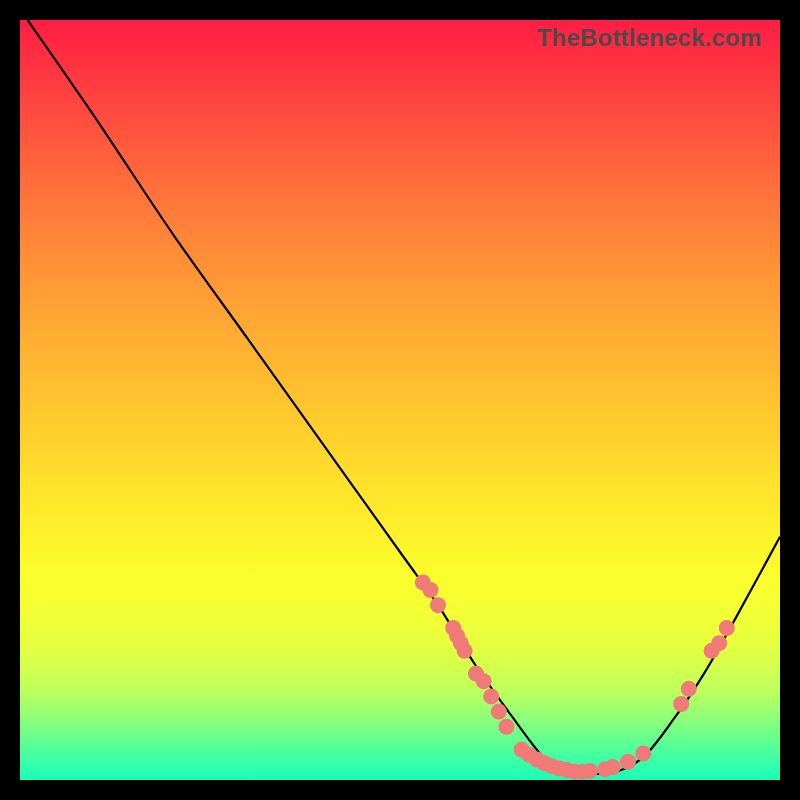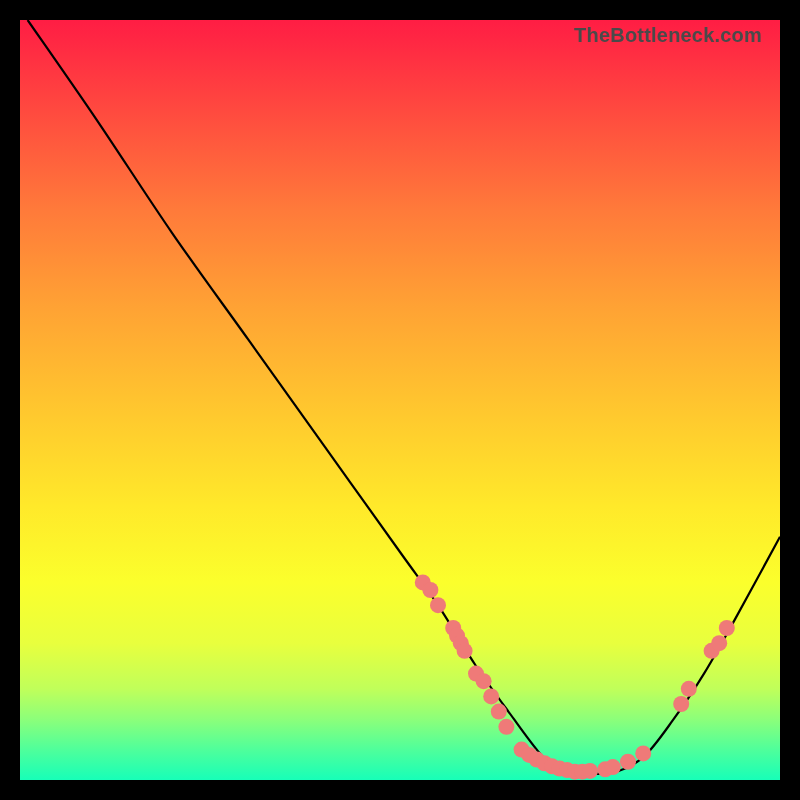--- a/index.html
+++ b/index.html
@@ -30,21 +30,21 @@
       #8cff7a 92%,
       #4fff9b 96%,
       #17ffb8 100%
     );
     overflow: hidden;
   }
   .watermark {
     position: absolute;
     top: 4px;
     right: 18px;
-    font-size: 20px;
+    font-size: 24px;
     font-weight: 600;
     color: #4a4a4a;
     letter-spacing: 0.2px;
     user-select: none;
   }
   svg.curve {
     position: absolute;
     left: 0;
     top: 0;
     width: 760px;

